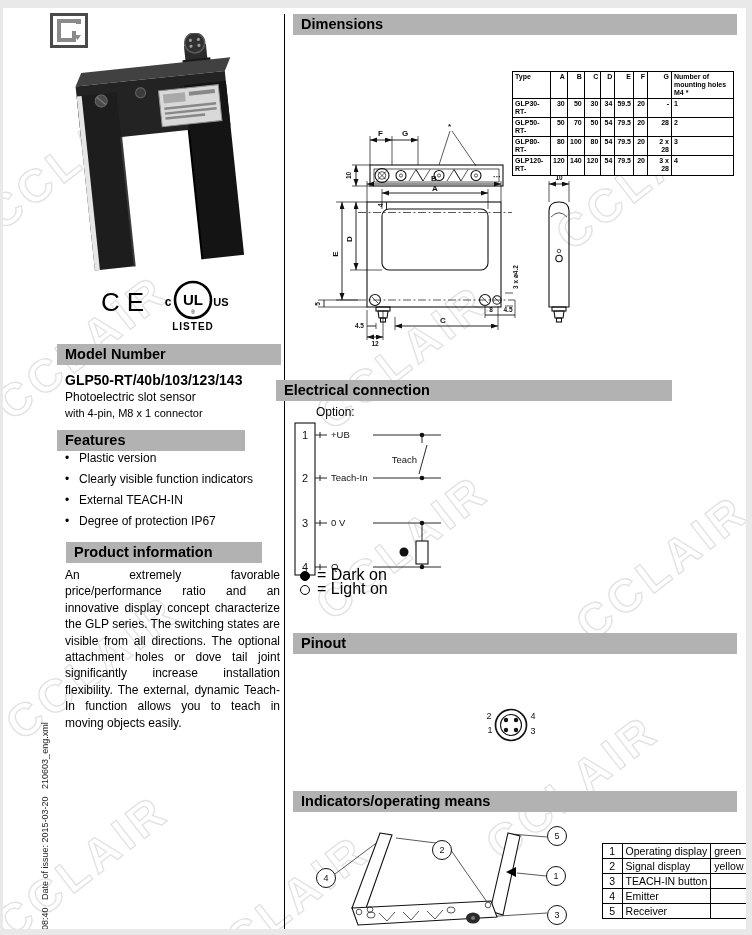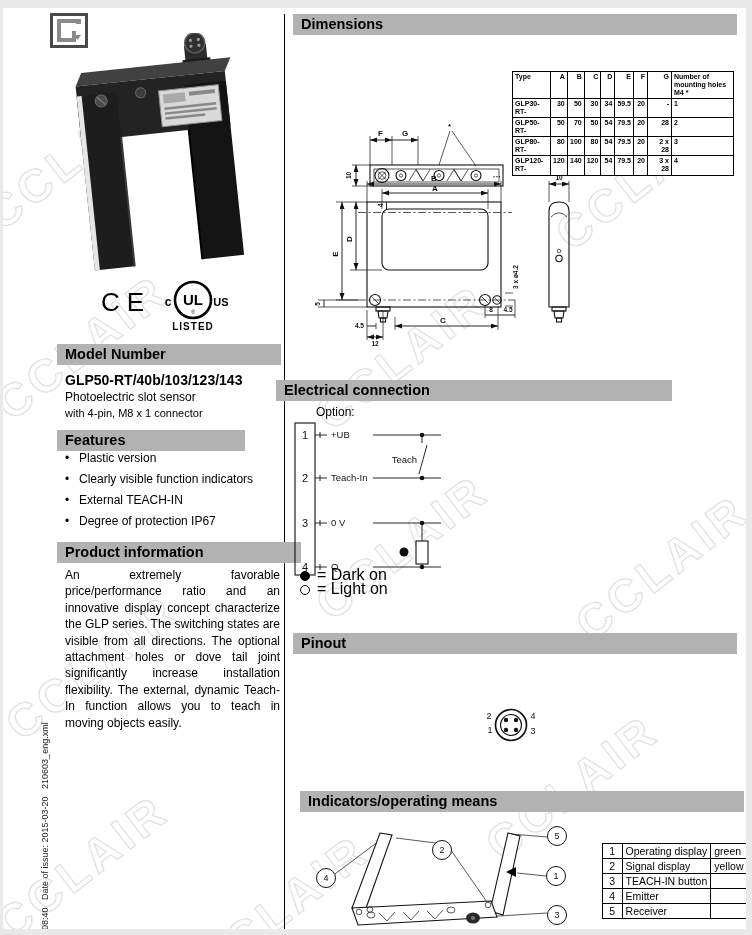--- a/index.html
+++ b/index.html
@@ -125,21 +125,21 @@
   <div class="abs desc2" style="left:65px;top:407px">with 4-pin, M8 x 1 connector</div>
 
   <div class="hbar" style="left:57px;top:430px;width:188px">Features</div>
   <div class="abs" style="left:65px;top:448px">
     <div class="feat"><span class="blt">•</span><span>Plastic version</span></div>
     <div class="feat"><span class="blt">•</span><span>Clearly visible function indicators</span></div>
     <div class="feat"><span class="blt">•</span><span>External TEACH-IN</span></div>
     <div class="feat"><span class="blt">•</span><span>Degree of protection IP67</span></div>
   </div>
 
-  <div class="hbar" style="left:57px;top:542px;width:244px">Product information</div>
+  <div class="hbar" style="left:66px;top:542px;width:196px">Product information</div>
   <div class="abs info" style="left:65px;top:567px;width:215px">An extremely favorable price/performance ratio and an innovative display concept characterize the GLP series. The switching states are visible from all directions. The optional attachment holes or dove tail joint significantly increase installation flexibility. The external, dynamic Teach-In function allows you to teach in moving objects easily.</div>
 
   <span class="vfoot">08:40   Date of issue: 2015-03-20   210603_eng.xml</span>
 
   <div class="hbar" style="left:293px;top:14px;width:444px">Dimensions</div>
 
   <table class="dimtab abs" style="left:512px;top:71px">
     <colgroup>
         <col style="width:38px">
         <col style="width:15px">
@@ -386,21 +386,21 @@
     <circle cx="38" cy="20" r="2.2" fill="#111"></circle>
       <circle cx="48" cy="20" r="2.2" fill="#111"></circle>
     <circle cx="38" cy="30" r="2.2" fill="#111"></circle>
       <circle cx="48" cy="30" r="2.2" fill="#111"></circle>
     <text class="pt" x="21" y="19" text-anchor="middle">2</text>
     <text class="pt" x="65" y="19" text-anchor="middle">4</text>
     <text class="pt" x="22" y="33" text-anchor="middle">1</text>
     <text class="pt" x="65" y="34" text-anchor="middle">3</text>
   </svg>
 
-  <div class="hbar" style="left:300px;top:791px;width:444px">Indicators/operating means</div>
+  <div class="hbar" style="left:293px;top:791px;width:444px">Indicators/operating means</div>
 
   <svg class="abs" style="left:295px;top:818px" width="300" height="115" viewBox="0 0 300 115">
     <g>
       <line class="thin" x1="40" y1="56" x2="88" y2="20"></line>
       <line class="thin" x1="141" y1="25" x2="101" y2="20"></line>
       <line class="thin" x1="153" y1="28" x2="192" y2="84"></line>
       <line class="thin" x1="252" y1="19" x2="216" y2="16"></line>
       <line class="thin" x1="251" y1="58" x2="222" y2="55"></line>
       <line class="thin" x1="252" y1="95" x2="188" y2="99"></line>
       <polygon points="85,15 97,17 70,93 57,90" fill="#fff" stroke="#111" stroke-width="1.1"></polygon>

